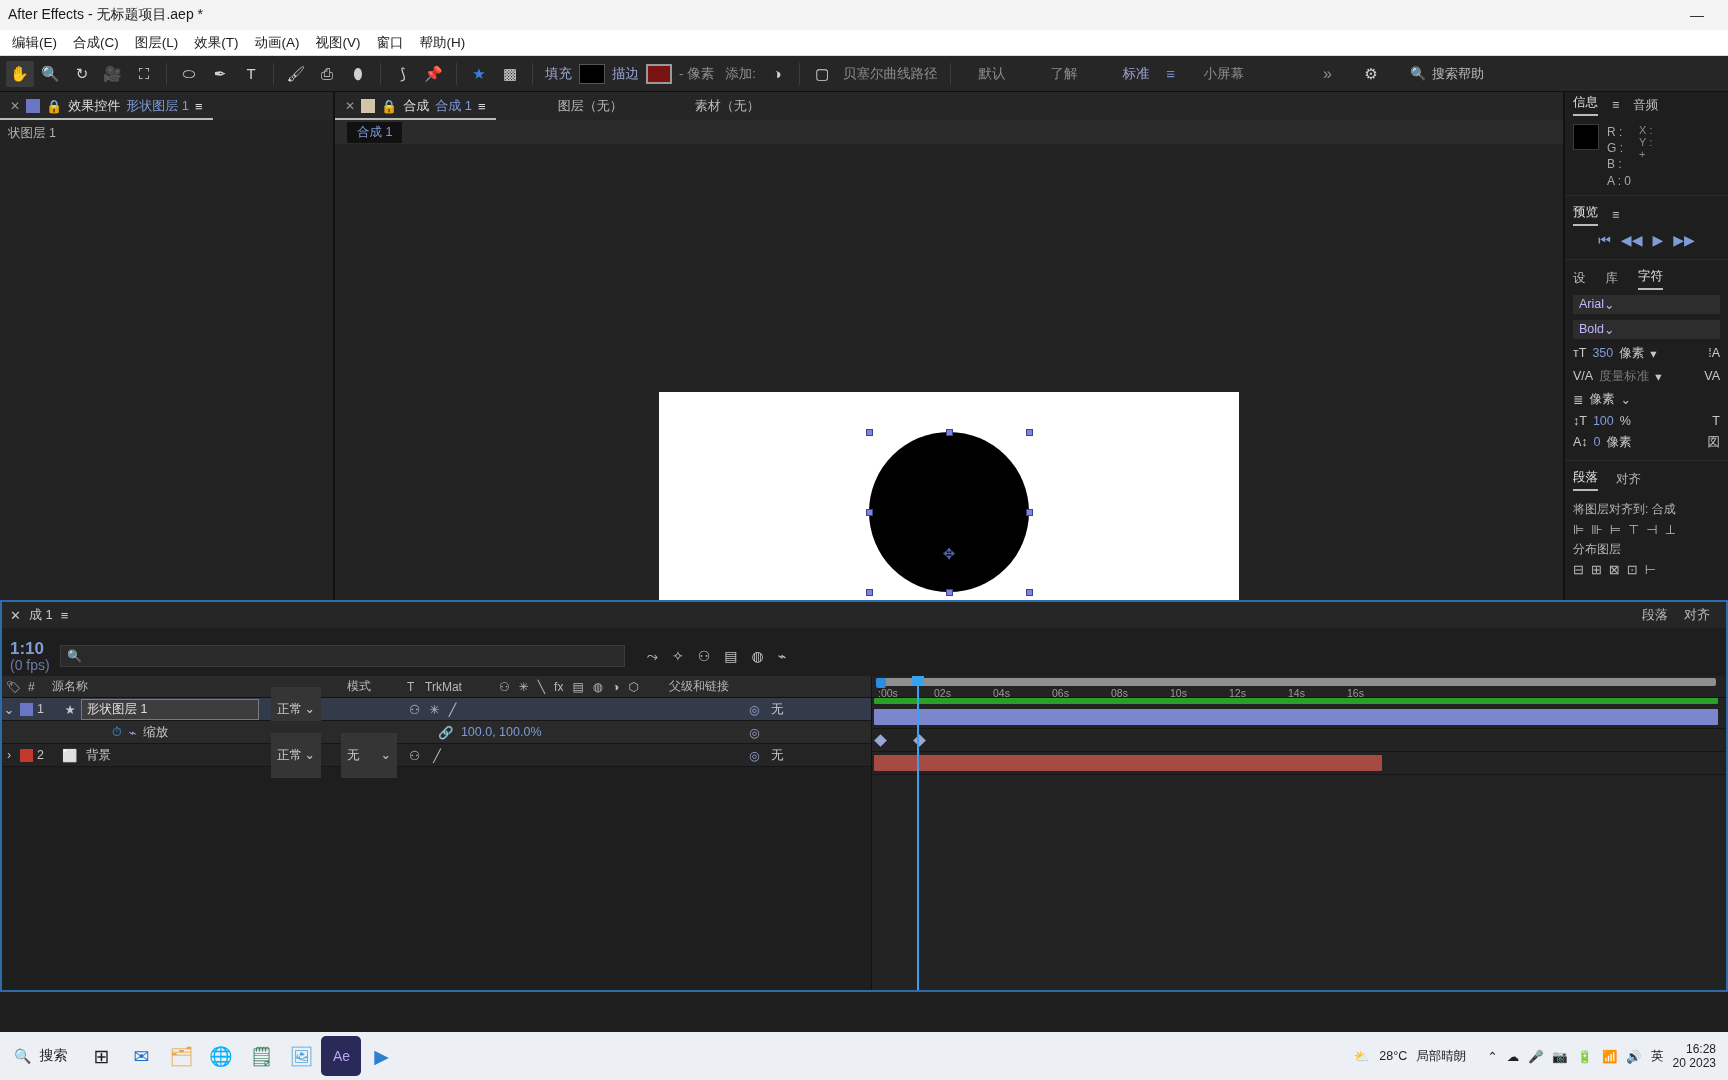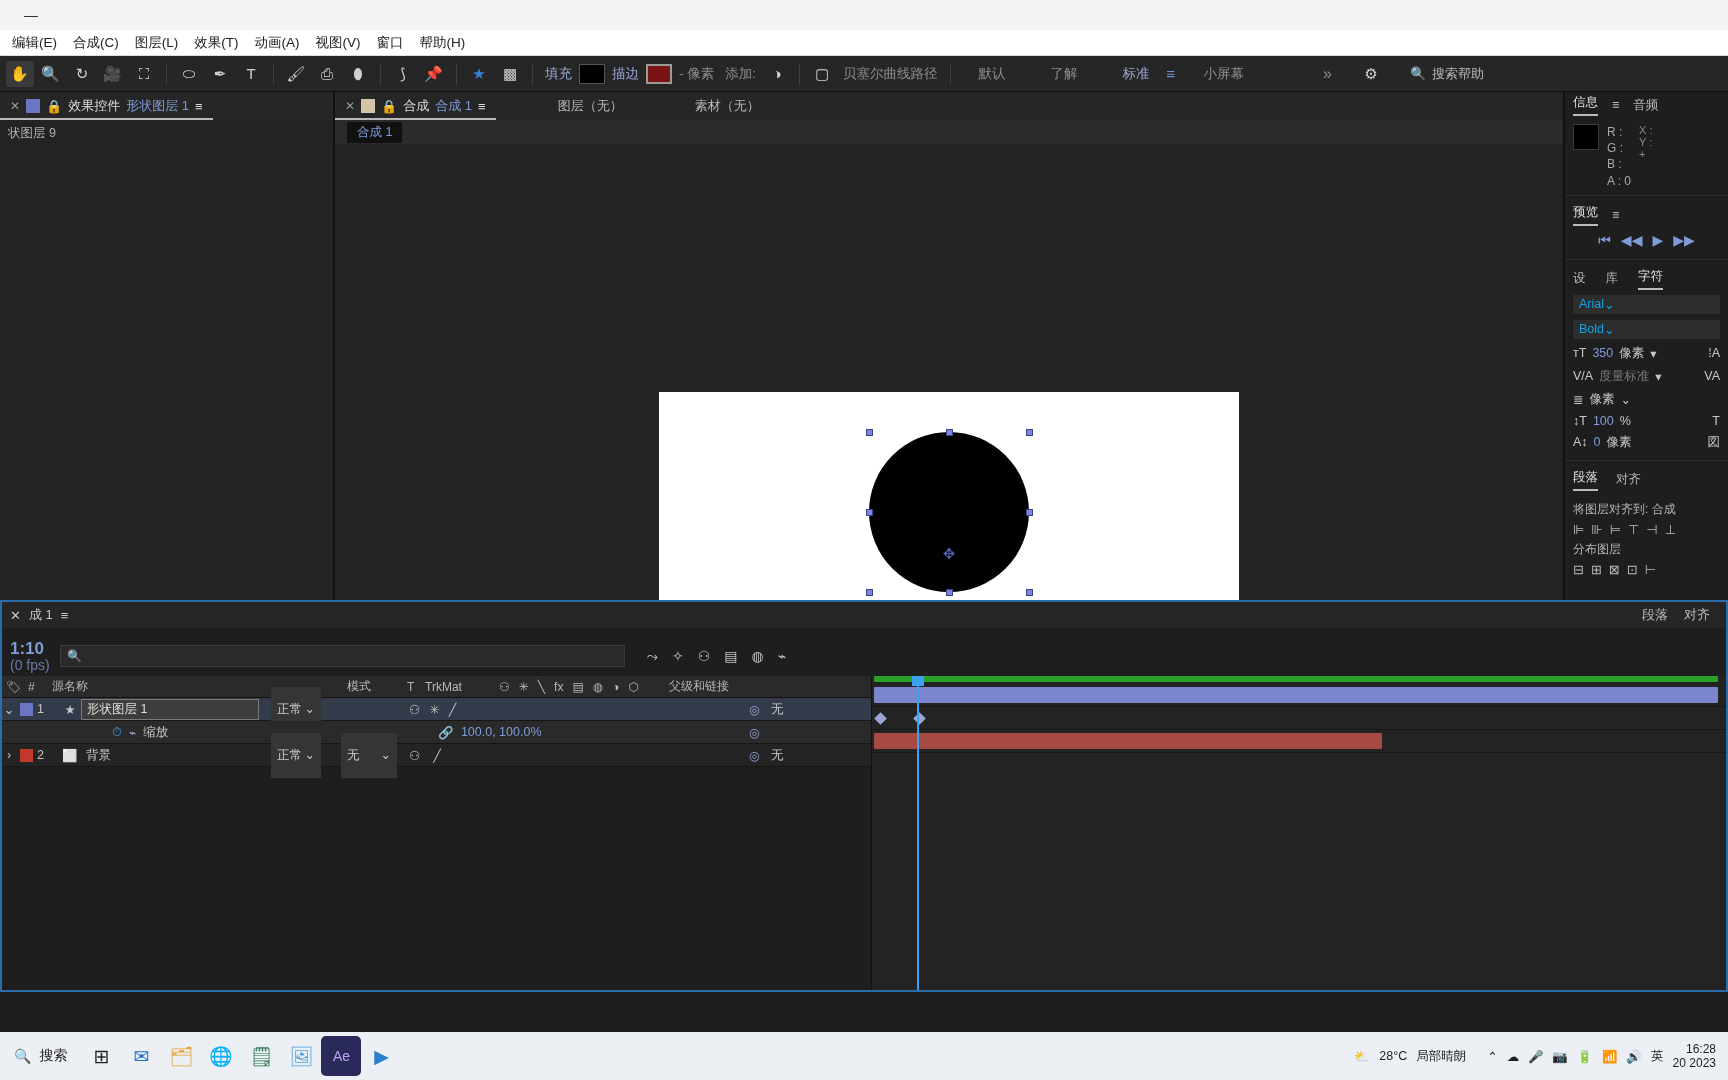--- a/index.html
+++ b/index.html
@@ -43,21 +43,21 @@
   .field{background:#1a1a1a;padding:1px 7px;color:#b9b9b9;font-size:12.5px;}
   .rightcol{width:165px;background:#1e1e1e;border-left:2px solid #111;display:flex;flex-direction:column;font-size:12.5px;overflow:hidden;}
   .rtabs{height:26px;display:flex;align-items:center;gap:14px;padding:0 8px;color:#b9b9b9;}
   .rtabs .sel{color:#e0e0e0;border-bottom:2px solid #bbb;padding-bottom:3px;}
   .rsec{padding:6px 8px;border-bottom:1px solid #2e2e2e;}
   .infobox{display:flex;gap:8px;align-items:flex-start;}
   .colorchip{width:26px;height:26px;background:#000;border:1px solid #3a3a3a;}
   .rgba{line-height:1.35;font-size:12px;color:#a8a8a8;}
   .prevrow{display:flex;gap:10px;align-items:center;justify-content:center;color:#7f9bd8;font-size:14px;padding:4px 0;}
   .charrow{display:flex;align-items:center;gap:6px;padding:3px 0;font-size:12.5px;}
-  .csel{flex:1;background:#2d2d2d;padding:2px 6px;color:#0ea5e9;font-size:12.5px;display:flex;justify-content:flex-start;}
+  .csel{flex:1;background:#2d2d2d;padding:2px 6px;color:#c4b5fd;font-size:12.5px;display:flex;justify-content:flex-start;}
   .num{color:#7f9bd8;}
   .pararow{display:flex;gap:7px;padding:4px 0;color:#bbb;font-size:13px;}
   .tlwrap{position:absolute;left:0;right:0;top:600px;bottom:88px;background:#1e1e1e;border:2px solid #2c6ca8;display:flex;flex-direction:column;}
   .tl-tabs{height:26px;background:#262626;display:flex;align-items:center;gap:8px;padding:0 8px;}
   .tl-head{height:40px;display:flex;align-items:center;gap:10px;padding:0 8px;background:#1e1e1e;margin-top:8px;}
   .tc{color:#7f9bd8;font-size:17px;font-weight:bold;line-height:1.05;}
   .tc small{display:block;color:#6b7ba8;font-size:14px;font-weight:normal;}
   .searchbox{width:565px;height:22px;background:#2a2a2a;border:1px solid #3a3a3a;display:flex;align-items:center;padding:0 7px;color:#888;font-size:12px;}
   .hicons{display:flex;gap:14px;align-items:center;color:#c5c5c5;font-size:14px;margin-left:12px;}
   .tl-body{flex:1;display:flex;overflow:hidden;}
@@ -84,20 +84,21 @@
   .tb-search{display:flex;align-items:center;gap:8px;padding:0 14px;font-size:14px;}
   .tbicon{width:40px;height:40px;display:flex;align-items:center;justify-content:center;border-radius:5px;font-size:19px;}
   .tray{margin-left:auto;display:flex;align-items:center;gap:9px;padding-right:12px;font-size:12.5px;}
   .clock{line-height:1.2;text-align:right;font-size:12px;}
   .kf{position:absolute;width:9px;height:9px;background:#9aa6d6;transform:rotate(45deg);top:7px;}
 </style>
 </head>
 <body>
 
 <div class="titlebar">
+  <div class="t">After Effects - 无标题项目.aep *</div>
   <div class="winbtn">—</div>
 </div>
 
 <div class="menubar">
   <span>编辑(E)</span>
   <span>合成(C)</span>
   <span>图层(L)</span>
   <span>效果(T)</span>
   <span>动画(A)</span>
   <span>视图(V)</span>
@@ -157,21 +158,21 @@
       <div class="ptab sel">
         <span class="x">✕</span>
         <span style="width:14px;height:14px;background:#6a76c4;display:inline-block"></span>
         <span>🔒</span>
         <span>效果控件</span>
         <span class="acc">形状图层 1</span>
         <span>≡</span>
       </div>
     </div>
     <div class="ec-body">
-      <div class="ec-sub">状图层 9</div>
+      <div class="ec-sub">状图层 1</div>
     </div>
   </div>
 
   <div class="midcol">
     <div class="panel-tabs">
       <div class="ptab sel">
         <span class="x">✕</span>
         <span style="width:14px;height:14px;background:#d3c5a8;display:inline-block"></span>
         <span>🔒</span>
         <span>合成</span>
@@ -445,20 +446,34 @@
           <span>⚇</span>
           <span>╱</span>
         </span>
         <span style="flex:1"></span>
         <span style="width:22px;color:#9aa6d6">◎</span>
         <span style="width:100px">无</span>
       </div>
     </div>
 
     <div class="tl-right">
+      <div class="ruler">
+        <div class="navbar">
+          <div class="navknob"></div>
+        </div>
+        <div class="tick" style="left:6px">:00s</div>
+        <div class="tick" style="left:62px">02s</div>
+        <div class="tick" style="left:121px">04s</div>
+        <div class="tick" style="left:180px">06s</div>
+        <div class="tick" style="left:239px">08s</div>
+        <div class="tick" style="left:298px">10s</div>
+        <div class="tick" style="left:357px">12s</div>
+        <div class="tick" style="left:416px">14s</div>
+        <div class="tick" style="left:475px">16s</div>
+      </div>
       <div class="track" style="height:8px;border:none">
         <div class="bar" style="left:2px;right:8px;top:0;height:6px;background:#2aa02a"></div>
       </div>
       <div class="track">
         <div class="bar" style="left:2px;right:8px;background:#7c86cc"></div>
       </div>
       <div class="track">
         <div class="kf" style="left:4px"></div>
         <div class="kf" style="left:43px"></div>
       </div>

